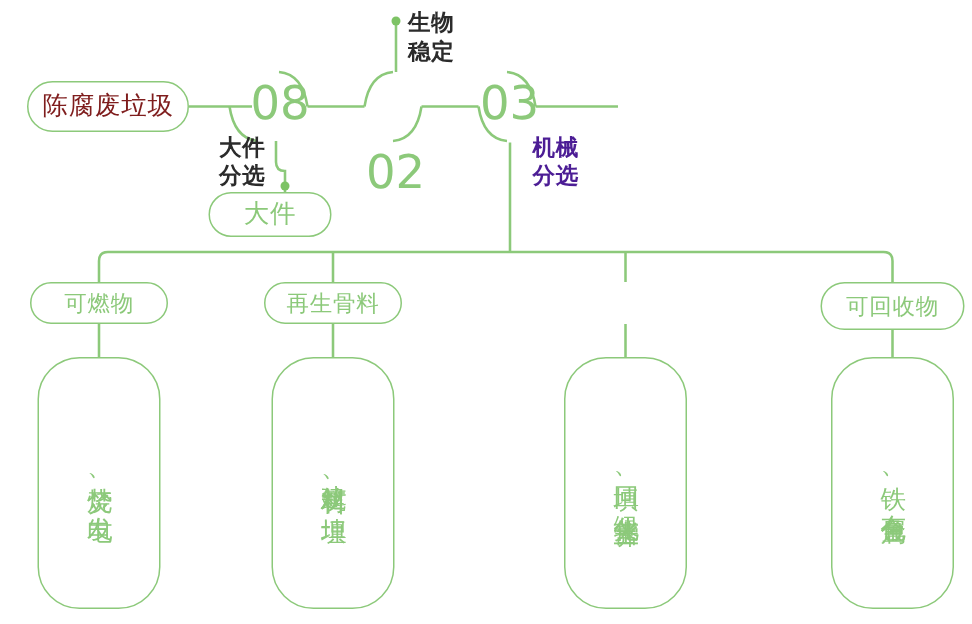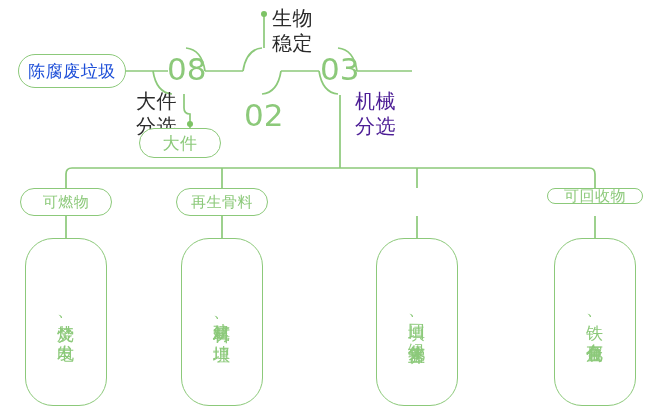--- a/index.html
+++ b/index.html
@@ -68,25 +68,25 @@
     color: #8cc97a;
     font-size: 31px;
     font-weight: 400;
     letter-spacing: 0px;
     line-height: 1;
     white-space: nowrap;
   }
   .side-label {
     position: absolute;
     color: #2b2b2b;
-    font-size: 20px;
+    font-size: 15px;
     line-height: 1.25;
     letter-spacing: 0.5px;
     white-space: pre-line;
-    font-weight: 400;
+    font-weight: 700;
   }
   .dot {
     position: absolute;
     width: 6px;
     height: 6px;
     border-radius: 50%;
     background: #7dc365;
   }
 </style>
 </head>
@@ -128,21 +128,21 @@
       <path d="M66,216 L66,238"></path>
       <path d="M222,216 L222,238"></path>
       <path d="M417,216 L417,238"></path>
       <path d="M595,216 L595,238"></path>
     </g>
   </svg>
 
   <div class="dot" style="left: 261px; top: 11px; background: rgb(125, 195, 101);"></div>
   <div class="dot" style="left: 187px; top: 121px; background: rgb(125, 195, 101);"></div>
 
-  <div class="node pill pill-lg" style="left: 18px; top: 54px; width: 108px; height: 34px; border-color: rgb(140, 201, 122); color: #1d4ed8;">
+  <div class="node pill pill-lg" style="left: 18px; top: 54px; width: 108px; height: 34px; border-color: rgb(140, 201, 122); color: #7f1d1d;">
     <span>陈腐废垃圾</span>
   </div>
 
   <div class="step-num" style="left: 167px; top: 54px; color: rgb(140, 201, 122);">08</div>
   <div class="step-num" style="left: 244px; top: 54px; color: rgb(140, 201, 122); margin-top: 46px;">02</div>
   <div class="step-num" style="left: 320px; top: 54px; color: rgb(140, 201, 122);">03</div>
 
   <div class="side-label" style="left: 133px; top: 89px; text-align: right; width: 44px; color: rgb(43, 43, 43);">大件
 分选</div>
   <div class="side-label" style="left: 272px; top: 6px; width: 44px; color: rgb(43, 43, 43);">生物
@@ -153,21 +153,21 @@
   <div class="node pill pill-lg" style="left: 139px; top: 128px; width: 82px; height: 30px; border-color: rgb(140, 201, 122); color: rgb(140, 201, 122);">
     <span>大件</span>
   </div>
 
   <div class="node pill" style="left: 20px; top: 188px; width: 92px; height: 28px; border-color: rgb(140, 201, 122); color: rgb(140, 201, 122);">
     <span>可燃物</span>
   </div>
   <div class="node pill" style="left: 176px; top: 188px; width: 92px; height: 28px; border-color: rgb(140, 201, 122); color: rgb(140, 201, 122);">
     <span>再生骨料</span>
   </div>
-  <div class="node pill" style="left: 547px; top: 188px; width: 96px; height: 16px; border-color: rgb(140, 201, 122); color: rgb(140, 201, 122);">
+  <div class="node pill" style="left: 547px; top: 188px; width: 96px; height: 32px; border-color: rgb(140, 201, 122); color: rgb(140, 201, 122);">
     <span>可回收物</span>
   </div>
 
   <div class="node vbox" style="left: 25px; top: 238px; width: 82px; height: 168px; border-color: rgb(140, 201, 122); color: rgb(140, 201, 122);">
     <span class="vtext">焚烧、发电</span>
   </div>
   <div class="node vbox" style="left: 181px; top: 238px; width: 82px; height: 168px; border-color: rgb(140, 201, 122); color: rgb(140, 201, 122);">
     <span class="vtext">建筑材料、填埋</span>
   </div>
   <div class="node vbox" style="left: 376px; top: 238px; width: 82px; height: 168px; border-color: rgb(140, 201, 122); color: rgb(140, 201, 122);">

